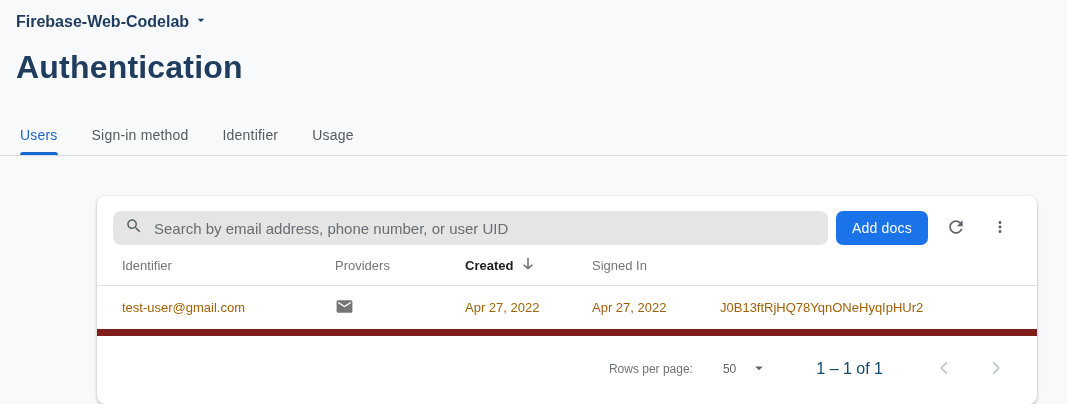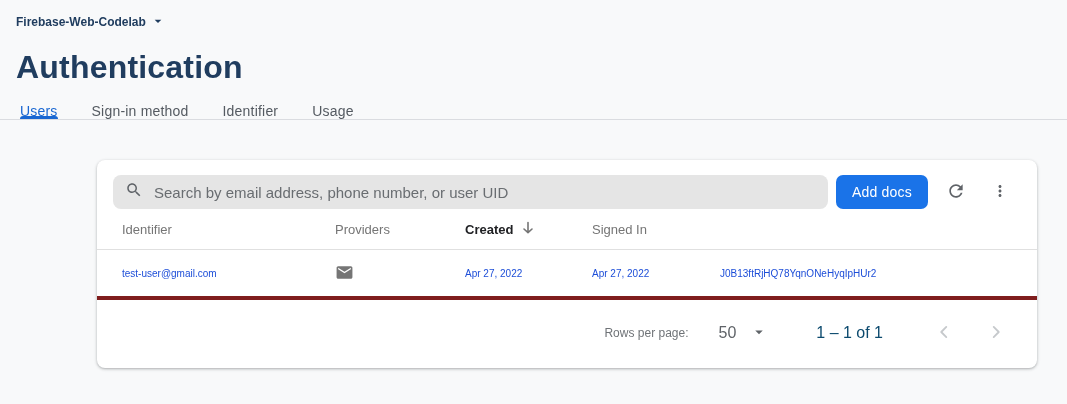--- a/index.html
+++ b/index.html
@@ -16,21 +16,21 @@
     display: flex;
     align-items: center;
     justify-content: space-between;
     padding: 0 14px 0 16px;
   }
   .project-switcher {
     display: flex;
     align-items: center;
     gap: 4px;
     cursor: pointer;
-    font-size: 12px;
+    font-size: 16px;
     font-weight: 700;
     color: #203d5f;
   }
   .topbar-right { display: flex; align-items: center; gap: 18px; }
   .docs-link {
     font-size: 14px;
     font-weight: 500;
     color: #44638b;
     text-decoration: none;
     cursor: pointer;
@@ -48,28 +48,30 @@
   }
 
   
   .tabs {
     display: flex;
     gap: 34px;
     padding: 17px 0 0 20px;
   }
   .tab {
     position: relative;
+    padding-bottom: 12px;
     font-size: 14px;
     font-weight: 500;
     letter-spacing: 0.2px;
     color: #545a61;
     cursor: pointer;
     background: none;
     border: none;
     font-family: inherit;
+    margin-top: 24px;
   }
   .tab.active { color: #1967d2; }
   .tab.active::after {
     content: "";
     position: absolute;
     left: 0; right: 0; bottom: 0;
     height: 3px;
     background: #1967d2;
     border-radius: 3px 3px 0 0;
   }
@@ -155,37 +157,37 @@
     display: flex;
     align-items: center;
     gap: 9px;
     color: #202124;
     font-weight: 700;
     cursor: pointer;
   }
   .th { cursor: pointer; }
   .trow {
     height: 50px;
-    border-bottom: 4px solid #7f1d1d;
-    font-size: 10px;
-    color: #1d4ed8;
+    border-bottom: 7px solid #7f1d1d;
+    font-size: 13px;
+    color: #a16207;
     cursor: pointer;
   }
 
   
   .tfoot {
     height: 66px;
     display: flex;
     align-items: center;
     justify-content: flex-end;
     padding-right: 30px;
     font-size: 12px;
     color: #6f7377;
   }
-  .rpp-value { margin-left: 30px; font-size: 16px; color: #5f6368; cursor: pointer; }
+  .rpp-value { margin-left: 30px; font-size: 12px; color: #5f6368; cursor: pointer; }
   .rpp-caret { margin-left: 14px; cursor: pointer; display: flex; align-items: center; background: none; border: none; padding: 0; }
   .range-label { margin-left: 48px; font-size: 16px; color: #0c4a6e; }
   .page-chevron { background: none; border: none; padding: 0; display: flex; align-items: center; }
   .chev-prev { margin-left: 50px; }
   .chev-next { margin-left: 30px; }
 </style>
 </head>
 <body>
 
 <header class="topbar">

